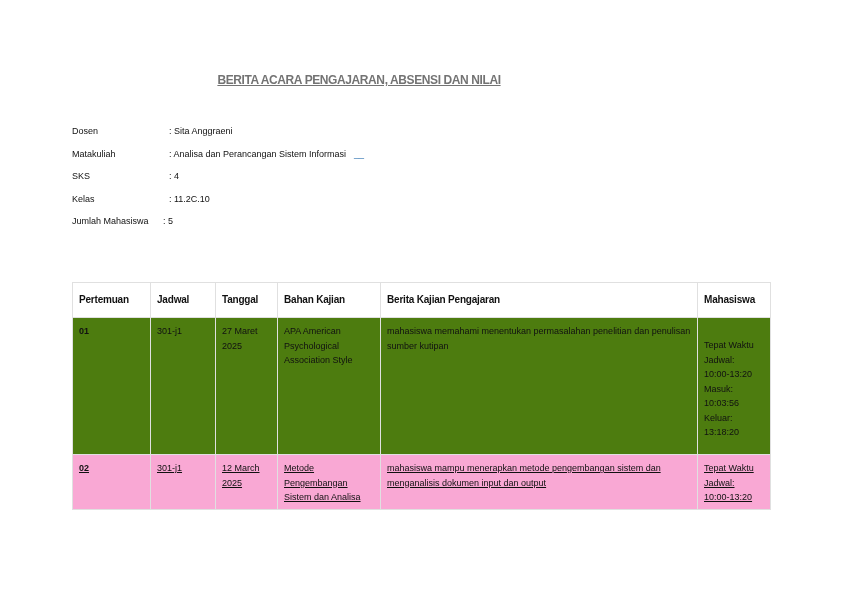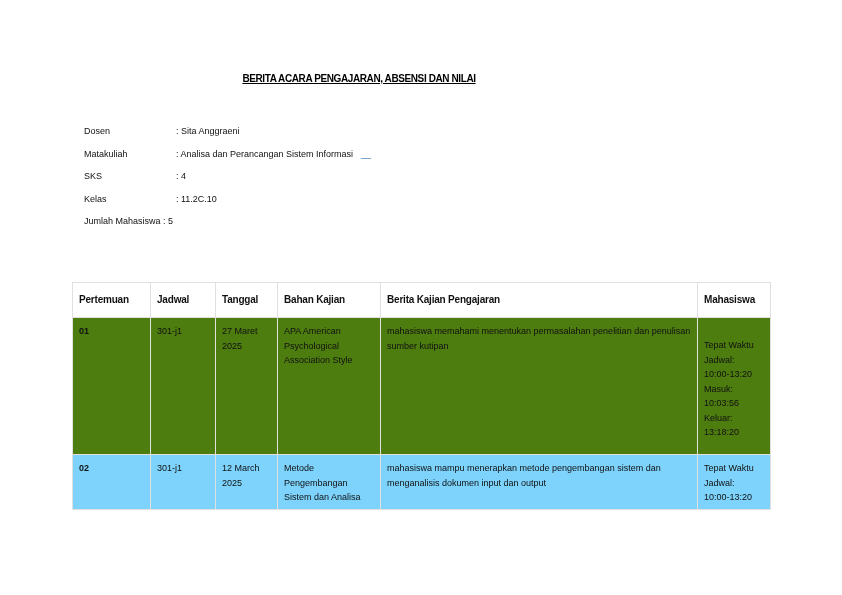--- a/index.html
+++ b/index.html
@@ -3,40 +3,40 @@
 <meta charset="utf-8">
 <style>
   html, body { margin: 0; padding: 0; }
   body {
     width: 842px; height: 595px; background: #ffffff;
     font-family: "Liberation Sans", sans-serif; color: #111;
     position: relative; overflow: hidden;
   }
   .title {
     position: absolute; left: 0; width: 718px; top: 73px;
-    text-align: center; font-size: 10px; font-weight: bold;
-    text-decoration: underline; letter-spacing: -0.4px; color: #000000;
+    text-align: center; font-size: 12px; font-weight: bold;
+    text-decoration: underline; letter-spacing: -0.4px; color: #737373;
   }
   .meta { position: absolute; left: 72px; top: 126px; font-size: 9px; }
   .meta-row { position: relative; height: 22.5px; white-space: nowrap; }
-  .meta-label { position: absolute; left: 0; top: 0; margin-left: 12px; }
-  .meta-value { position: absolute; left: 104px; top: 0; }
+  .meta-label { position: absolute; left: 0; top: 0; }
+  .meta-value { position: absolute; left: 97px; top: 0; }
   .link-mark { color: #2a6fb0; margin-left: 8px; }
   table.ba {
     position: absolute; left: 72px; top: 282px; width: 698px;
     border-collapse: collapse; font-size: 9px; table-layout: fixed;
   }
   table.ba th, table.ba td {
     border: 1.5px solid #e0e0e0; text-align: left; vertical-align: top;
     padding: 0 6px; line-height: 14.5px;
   }
   table.ba th { height: 34px; vertical-align: middle; font-weight: bold; font-size: 10px; letter-spacing: -0.2px; }
   table.ba td { padding-top: 6px; padding-bottom: 4px; }
   tr.r1 td { background: #4d7c0f; height: 126px; }
-  tr.r2 td { background: #7dd3fc; }
+  tr.r2 td { background: #f9a8d4; text-decoration: underline; }
   td.num { font-weight: bold; }
   .kh-line { display: block; }
   .kh-first { margin-top: 14px; }
 </style>
 </head>
 <body>
 
 <div class="title">BERITA ACARA PENGAJARAN, ABSENSI DAN NILAI</div>
 
 <div class="meta">

